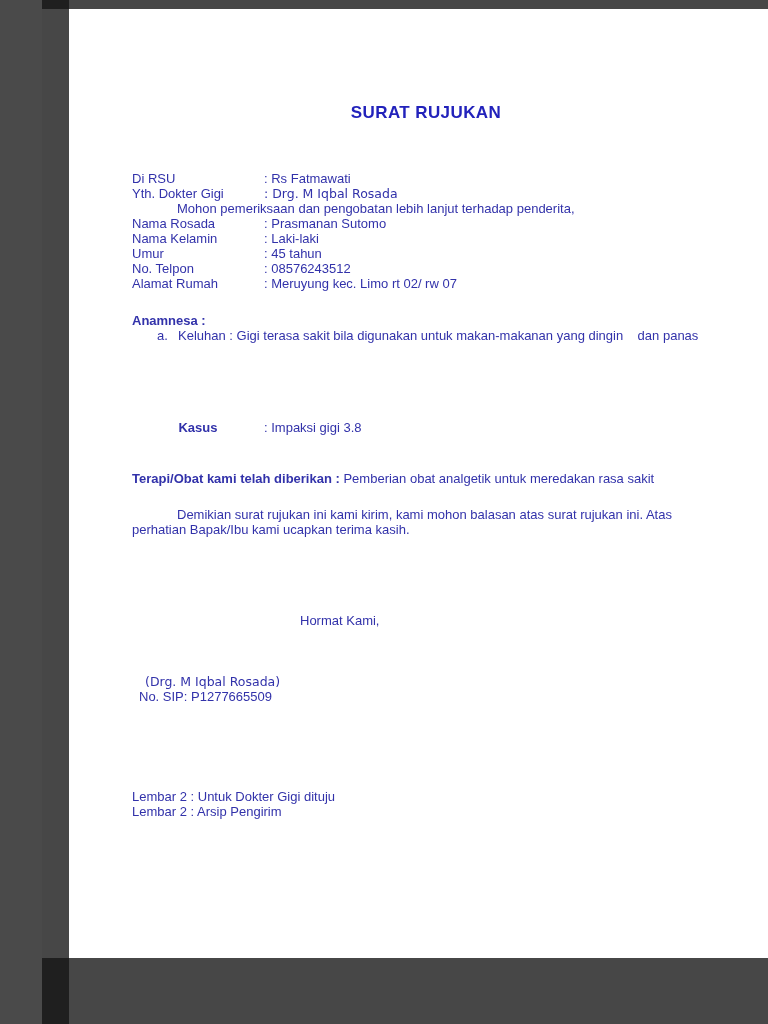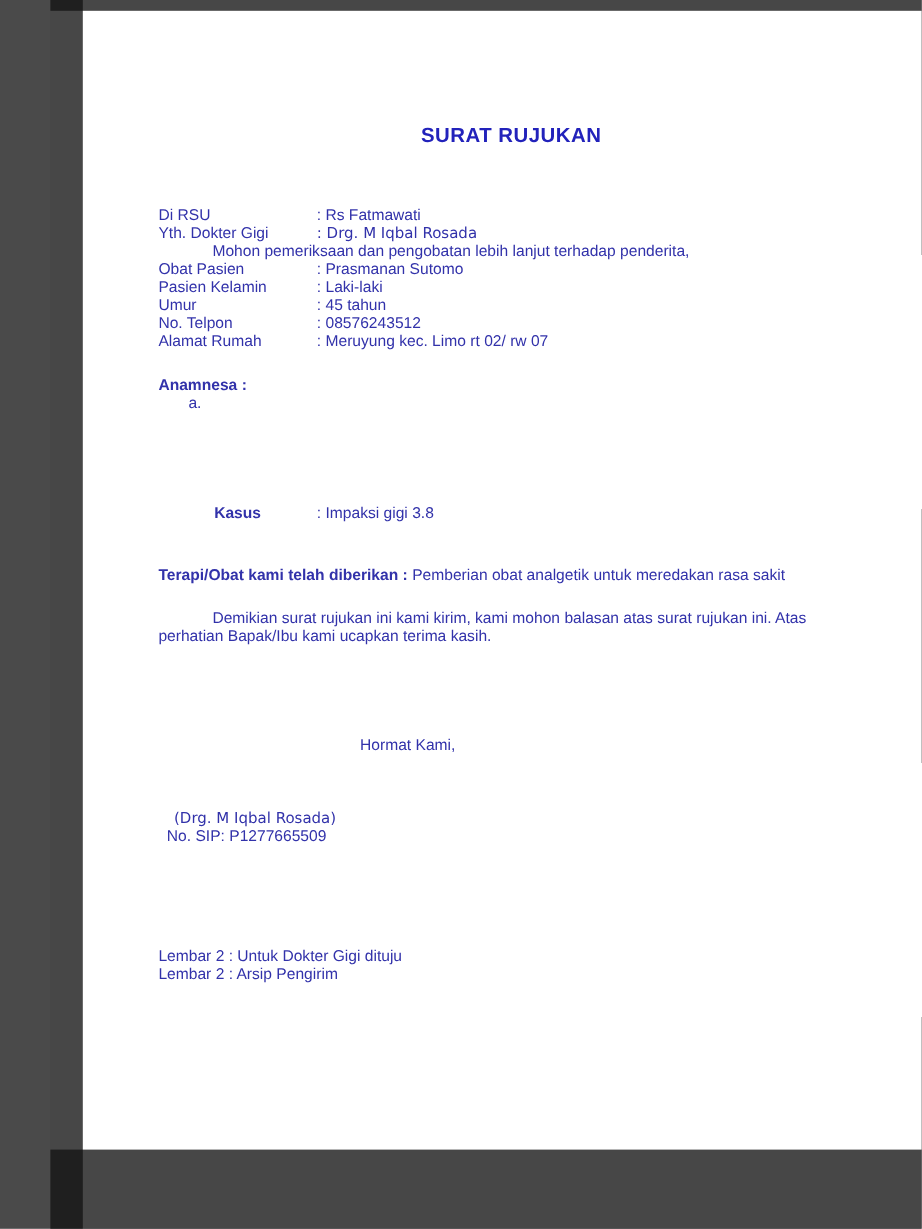--- a/index.html
+++ b/index.html
@@ -63,45 +63,46 @@
       <div class="row">
         <span class="lbl">Di RSU</span>
         <span class="val">: Rs Fatmawati</span>
       </div>
       <div class="row">
         <span class="lbl">Yth. Dokter Gigi</span>
         <span class="val alt">: Drg. M Iqbal Rosada</span>
       </div>
       <div id="request-line">Mohon pemeriksaan dan pengobatan lebih lanjut terhadap penderita,</div>
       <div class="row">
-        <span class="lbl">Obat Pasien</span>
+        <span class="lbl">Nama Rosada</span>
         <span class="val">: Prasmanan Sutomo</span>
       </div>
       <div class="row">
-        <span class="lbl">Pasien Kelamin</span>
+        <span class="lbl">Nama Kelamin</span>
         <span class="val">: Laki-laki</span>
       </div>
       <div class="row">
         <span class="lbl">Umur</span>
         <span class="val">: 45 tahun</span>
       </div>
       <div class="row">
         <span class="lbl">No. Telpon</span>
         <span class="val">: 08576243512</span>
       </div>
       <div class="row">
         <span class="lbl">Alamat Rumah</span>
         <span class="val">: Meruyung kec. Limo rt 02/ rw 07</span>
       </div>
     </div>
 
     <div class="block" id="anamnesa">
       <div class="b">Anamnesa :</div>
       <div class="item-line">
         <span class="marker">a.</span>
+        <span class="pre">Keluhan : Gigi terasa sakit bila digunakan untuk makan-makanan yang dingin    dan panas</span>
       </div>
     </div>
 
 
     <div class="block" id="kasus">
       <div class="row">
         <span class="lbl b">Kasus</span>
         <span class="val">: Impaksi gigi 3.8</span>
       </div>
     </div>

